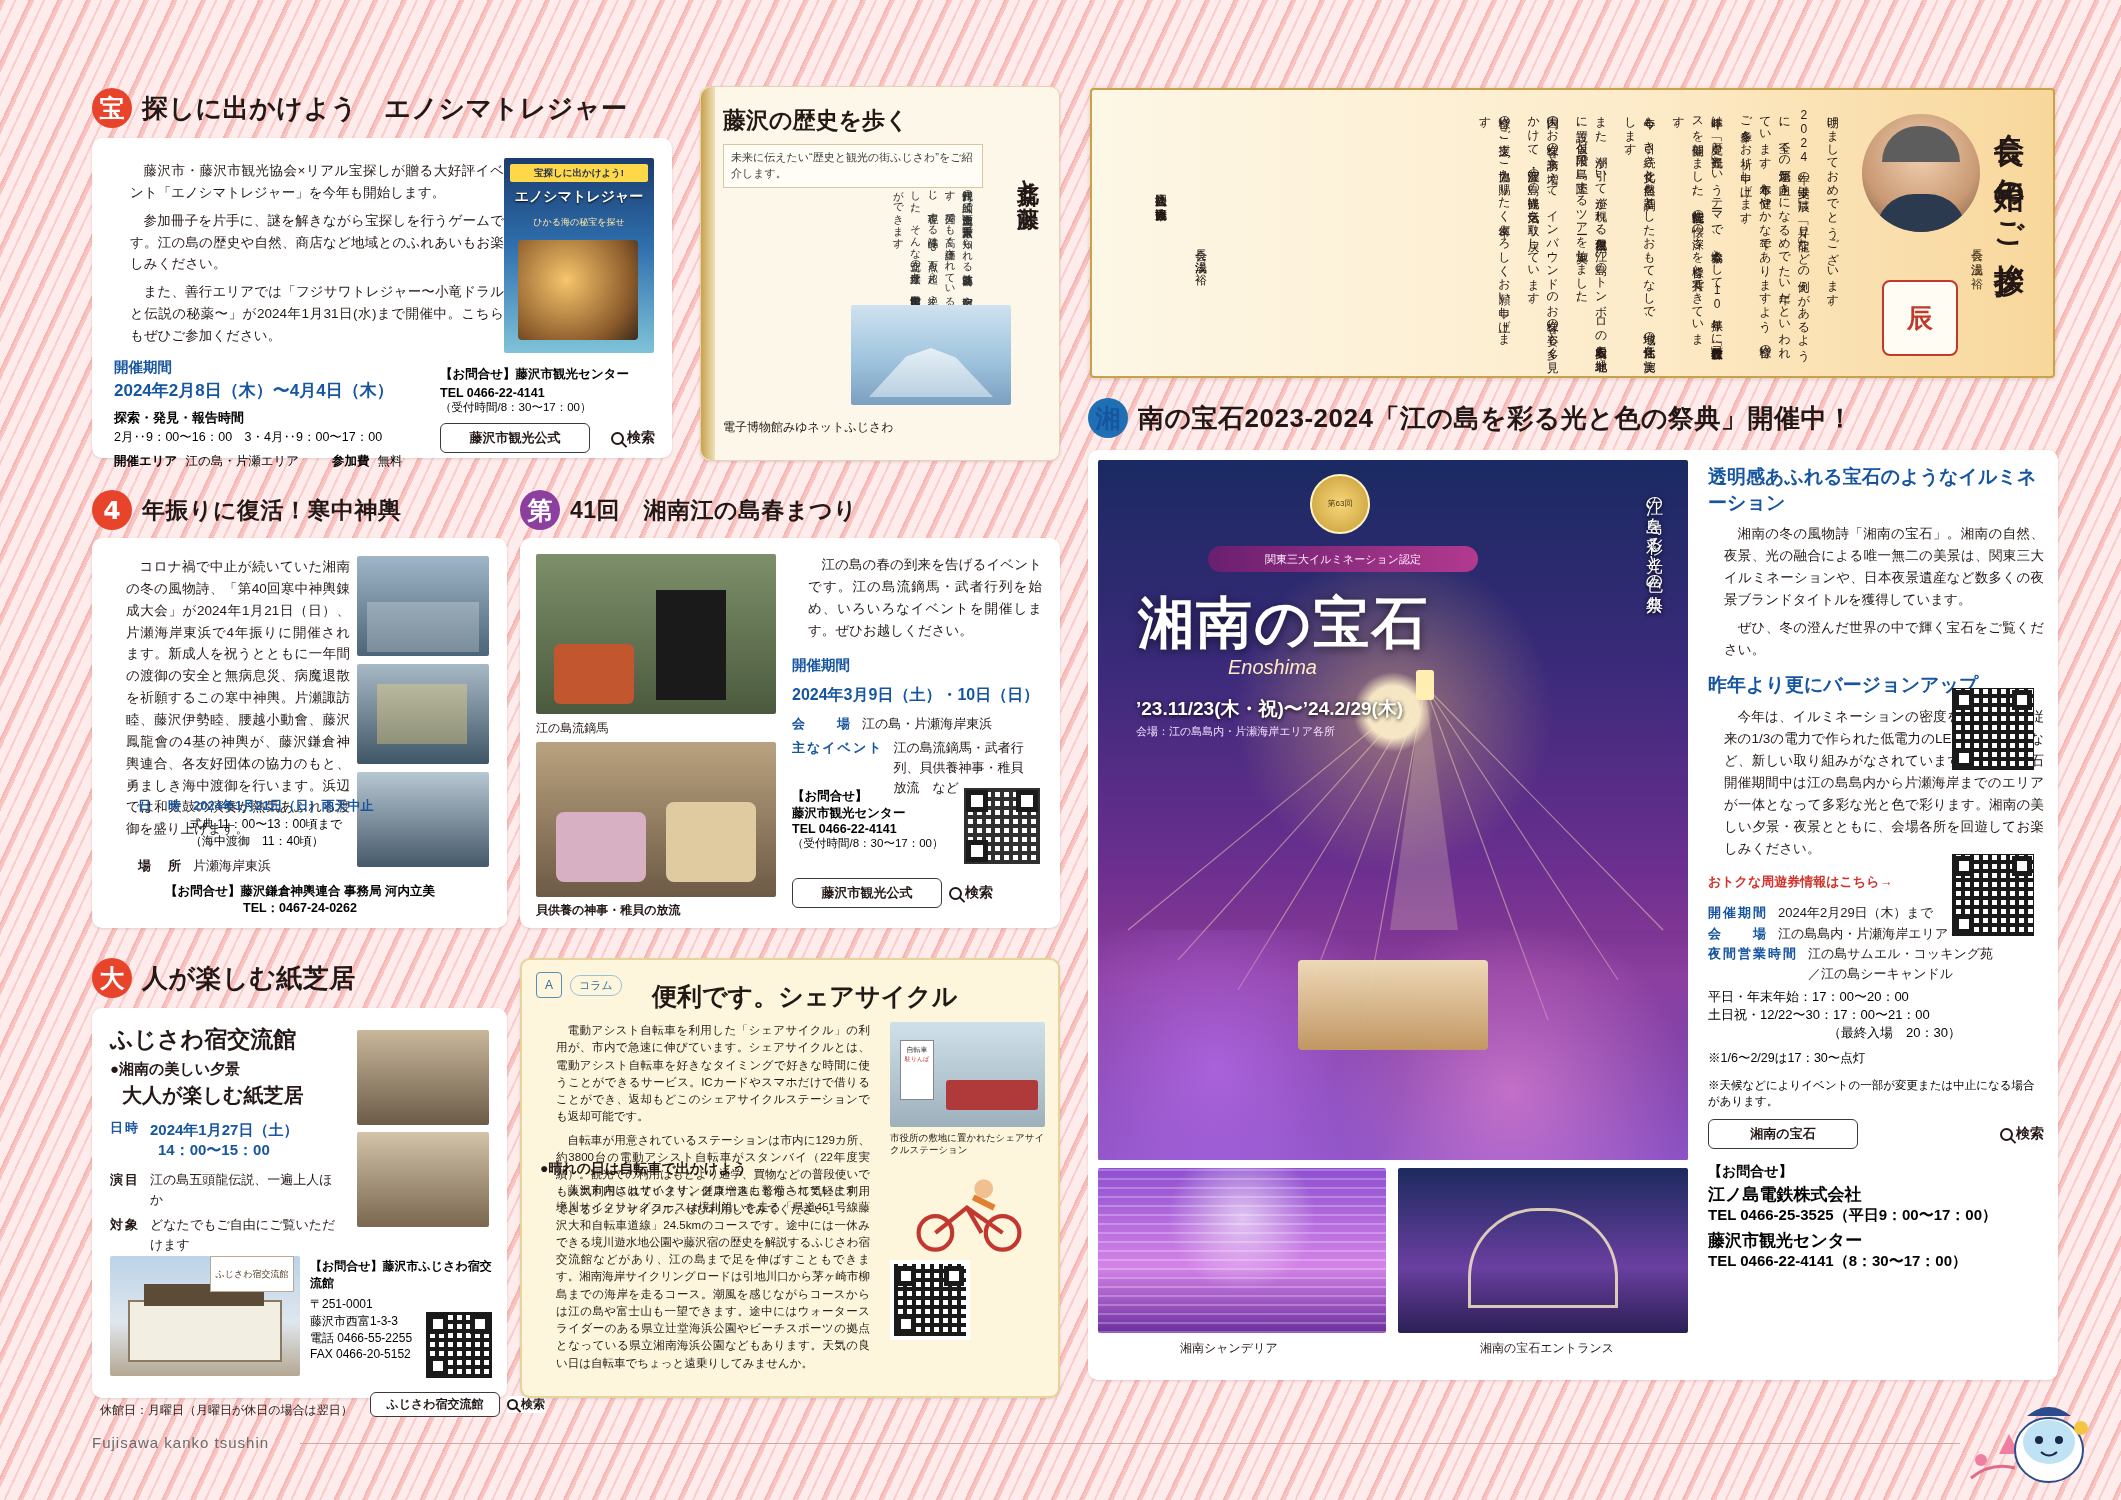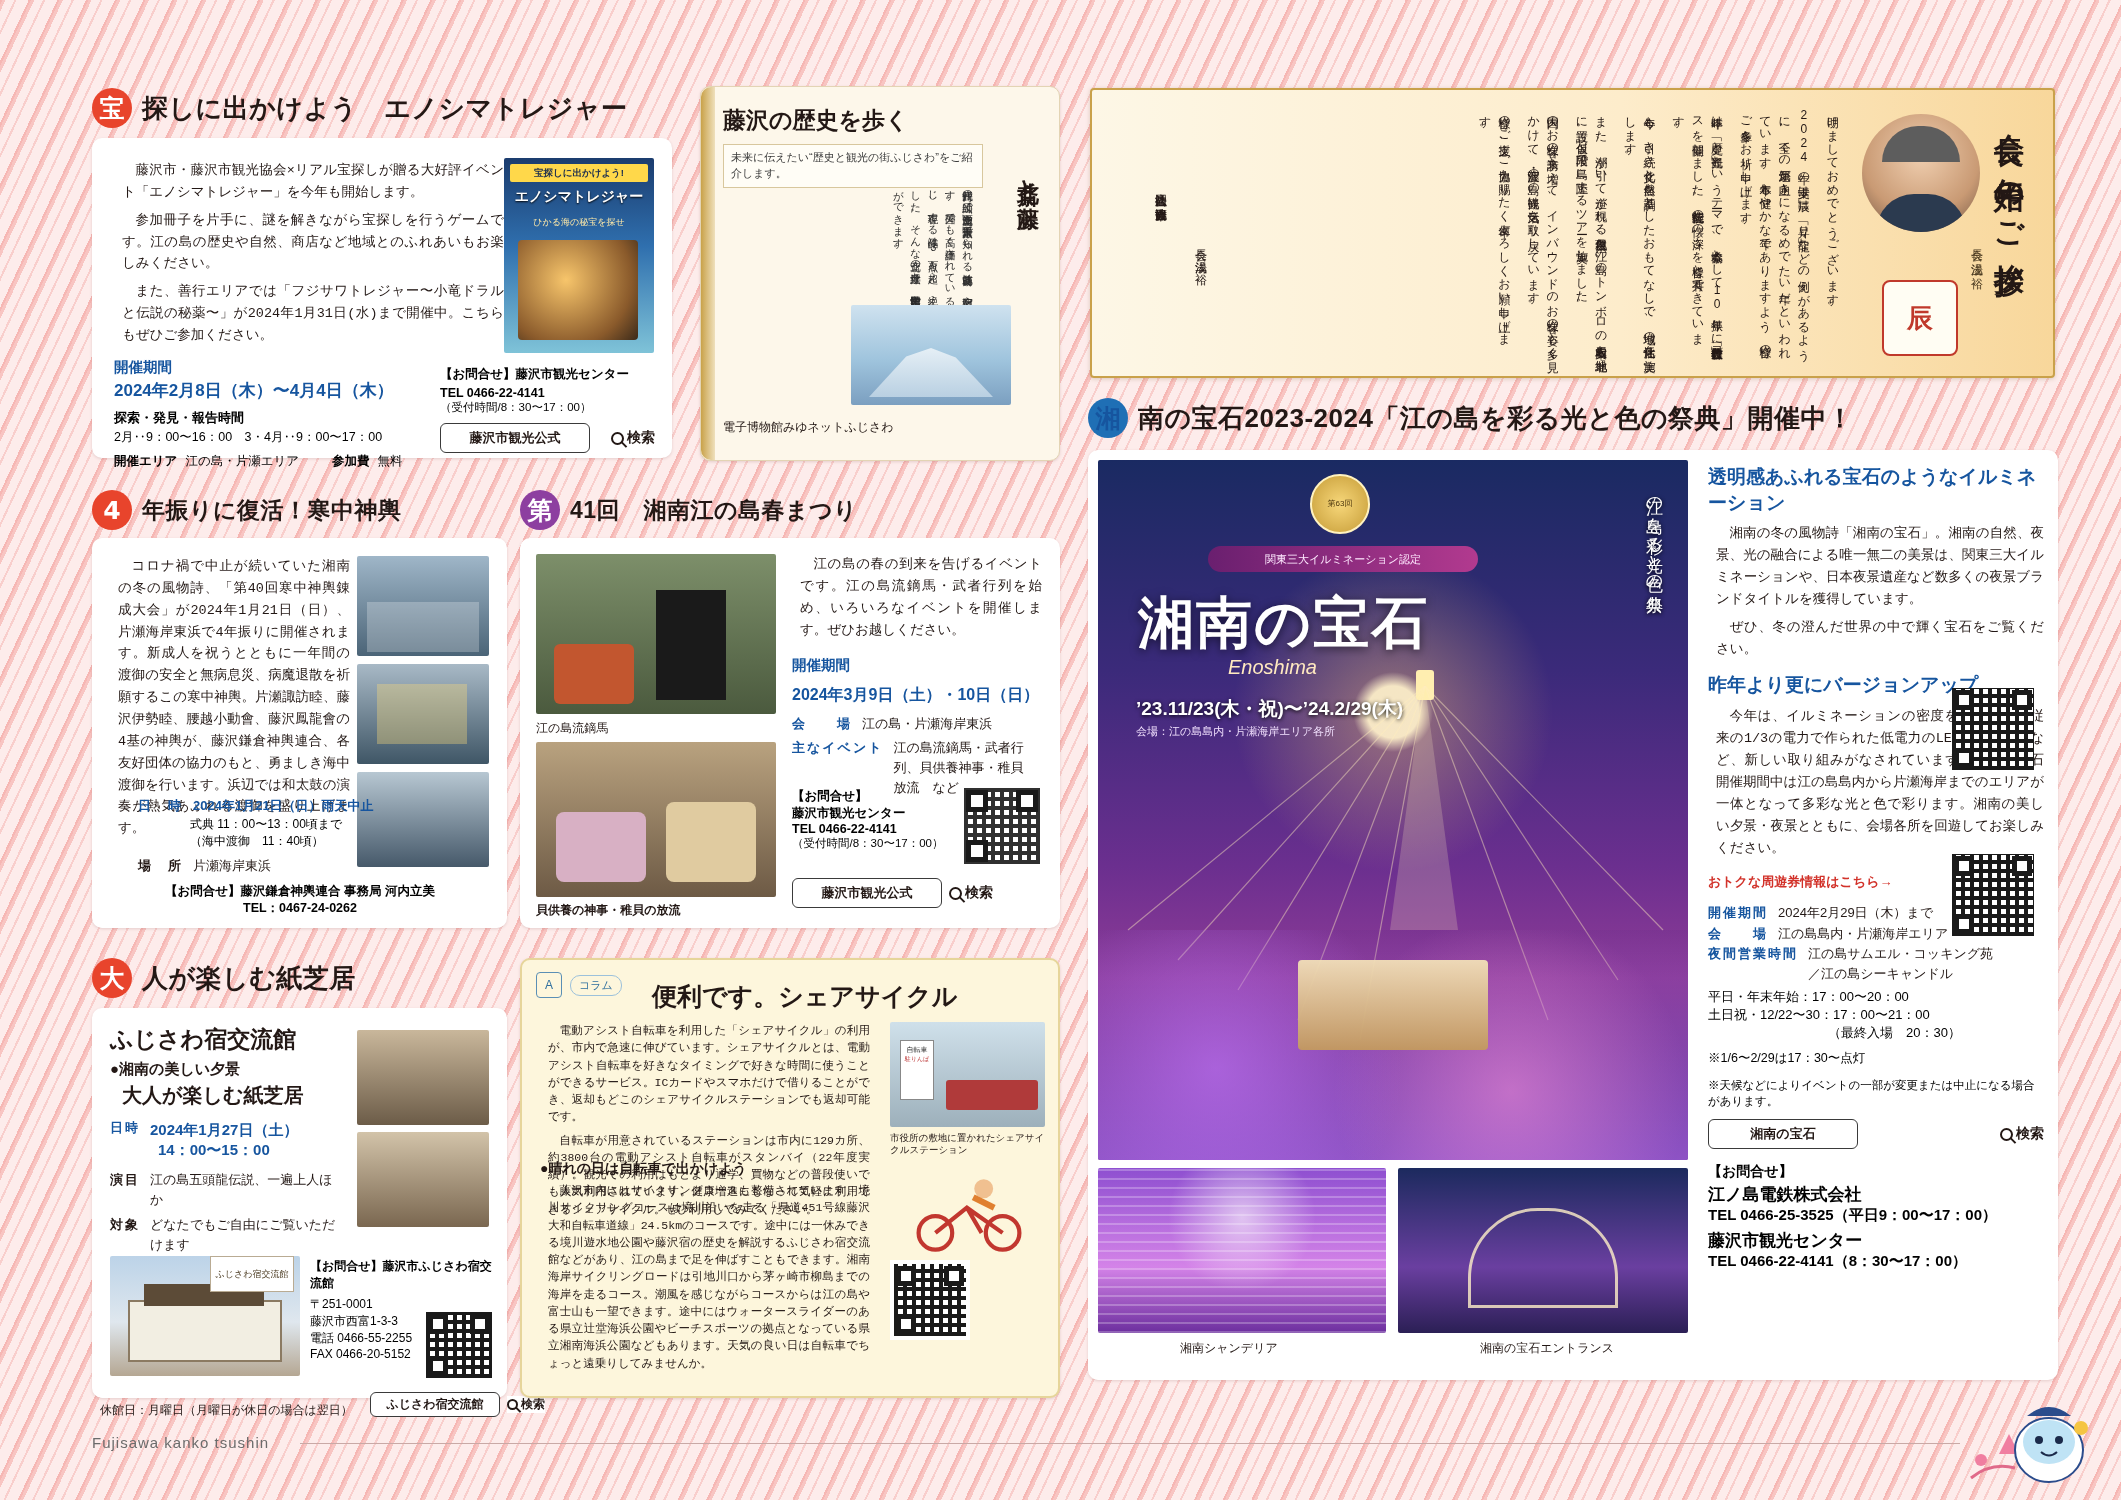--- a/index.html
+++ b/index.html
@@ -39,21 +39,21 @@
     display:flex; align-items:center; justify-content:center;
     font-size:25px; line-height:1; flex:none;
     font-family:"DejaVu Sans", sans-serif;
   }
   .kanji-badge.purple{ background:#8d3fa0; }
   .kanji-badge.blue{ background:#1f6fb5; }
   .hl-text{ font-size:26px; font-weight:bold; color:#231815; letter-spacing:.5px; }
   .hl-text.small{ font-size:23px; }
 
   .body-text{ font-size:13.5px; line-height:1.62; color:#231815; text-align:justify; }
-  .body-text p{ margin:0 0 6px 8px; text-indent:1em;font-family:Liberation Mono, monospace; }
+  .body-text p{ margin:0 0 6px 16px; text-indent:1em; }
   .tiny{ font-size:11.5px; line-height:1.5; }
   .bold{ font-weight:bold; }
   .blue{ color:#16559f; }
 
   .kv{ display:flex; font-size:13px; line-height:1.55; color:#231815; }
   .kv .k{ flex:none; font-weight:bold; letter-spacing:2px; }
   .kv .v{ padding-left:10px; }
 
   
   .searchrow{ display:flex; align-items:stretch; gap:0;justify-content:space-between; }

